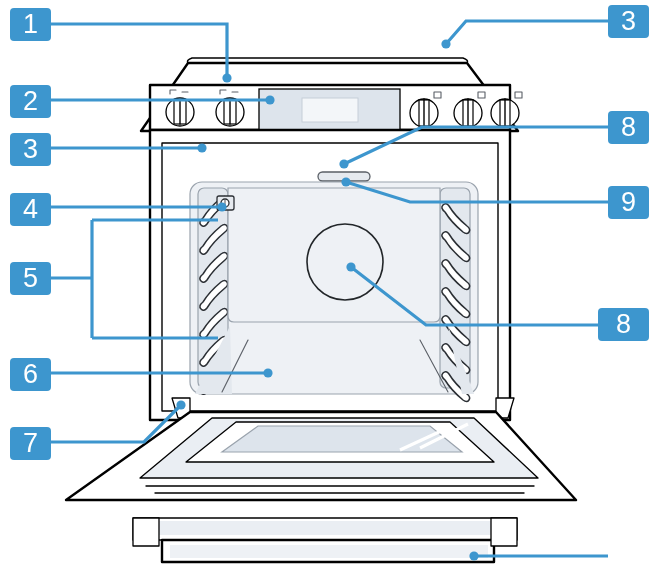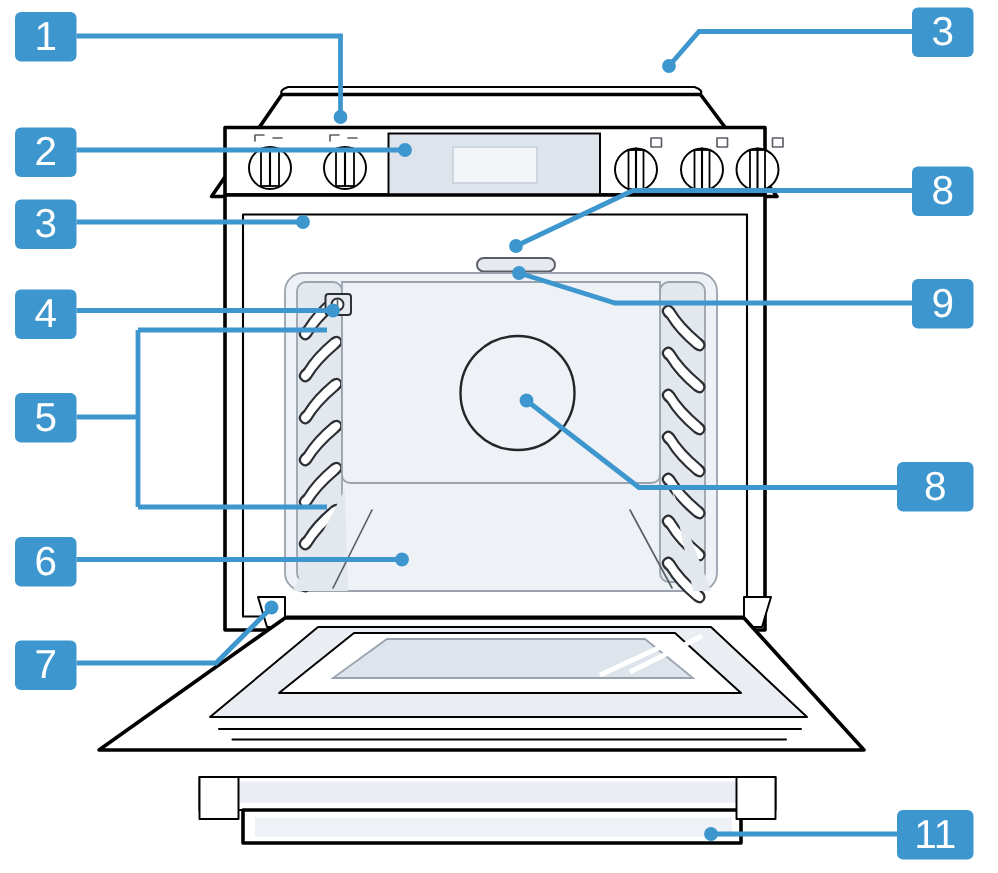--- a/index.html
+++ b/index.html
@@ -278,15 +278,14 @@
   <div class="callout-badge badge-w1" style="left:10px;  top:85px;">2</div>
   <div class="callout-badge badge-w1" style="left:608px; top:5px;">3</div>
   <div class="callout-badge badge-w1" style="left:10px;  top:133px;">3</div>
   <div class="callout-badge badge-w1" style="left:10px;  top:193px;">4</div>
   <div class="callout-badge badge-w1" style="left:10px;  top:262px;">5</div>
   <div class="callout-badge badge-w1" style="left:10px;  top:358px;">6</div>
   <div class="callout-badge badge-w1" style="left:10px;  top:427px;">7</div>
   <div class="callout-badge badge-w1" style="left:608px; top:111px;">8</div>
   <div class="callout-badge badge-w1" style="left:608px; top:186px;">9</div>
   <div class="callout-badge badge-w2" style="left:598px; top:308px;">8</div>
-  <div class="callout-badge badge-w2" style="left:598px; top:540px;">11</div>
 
 </div>
 
 </body></html>

